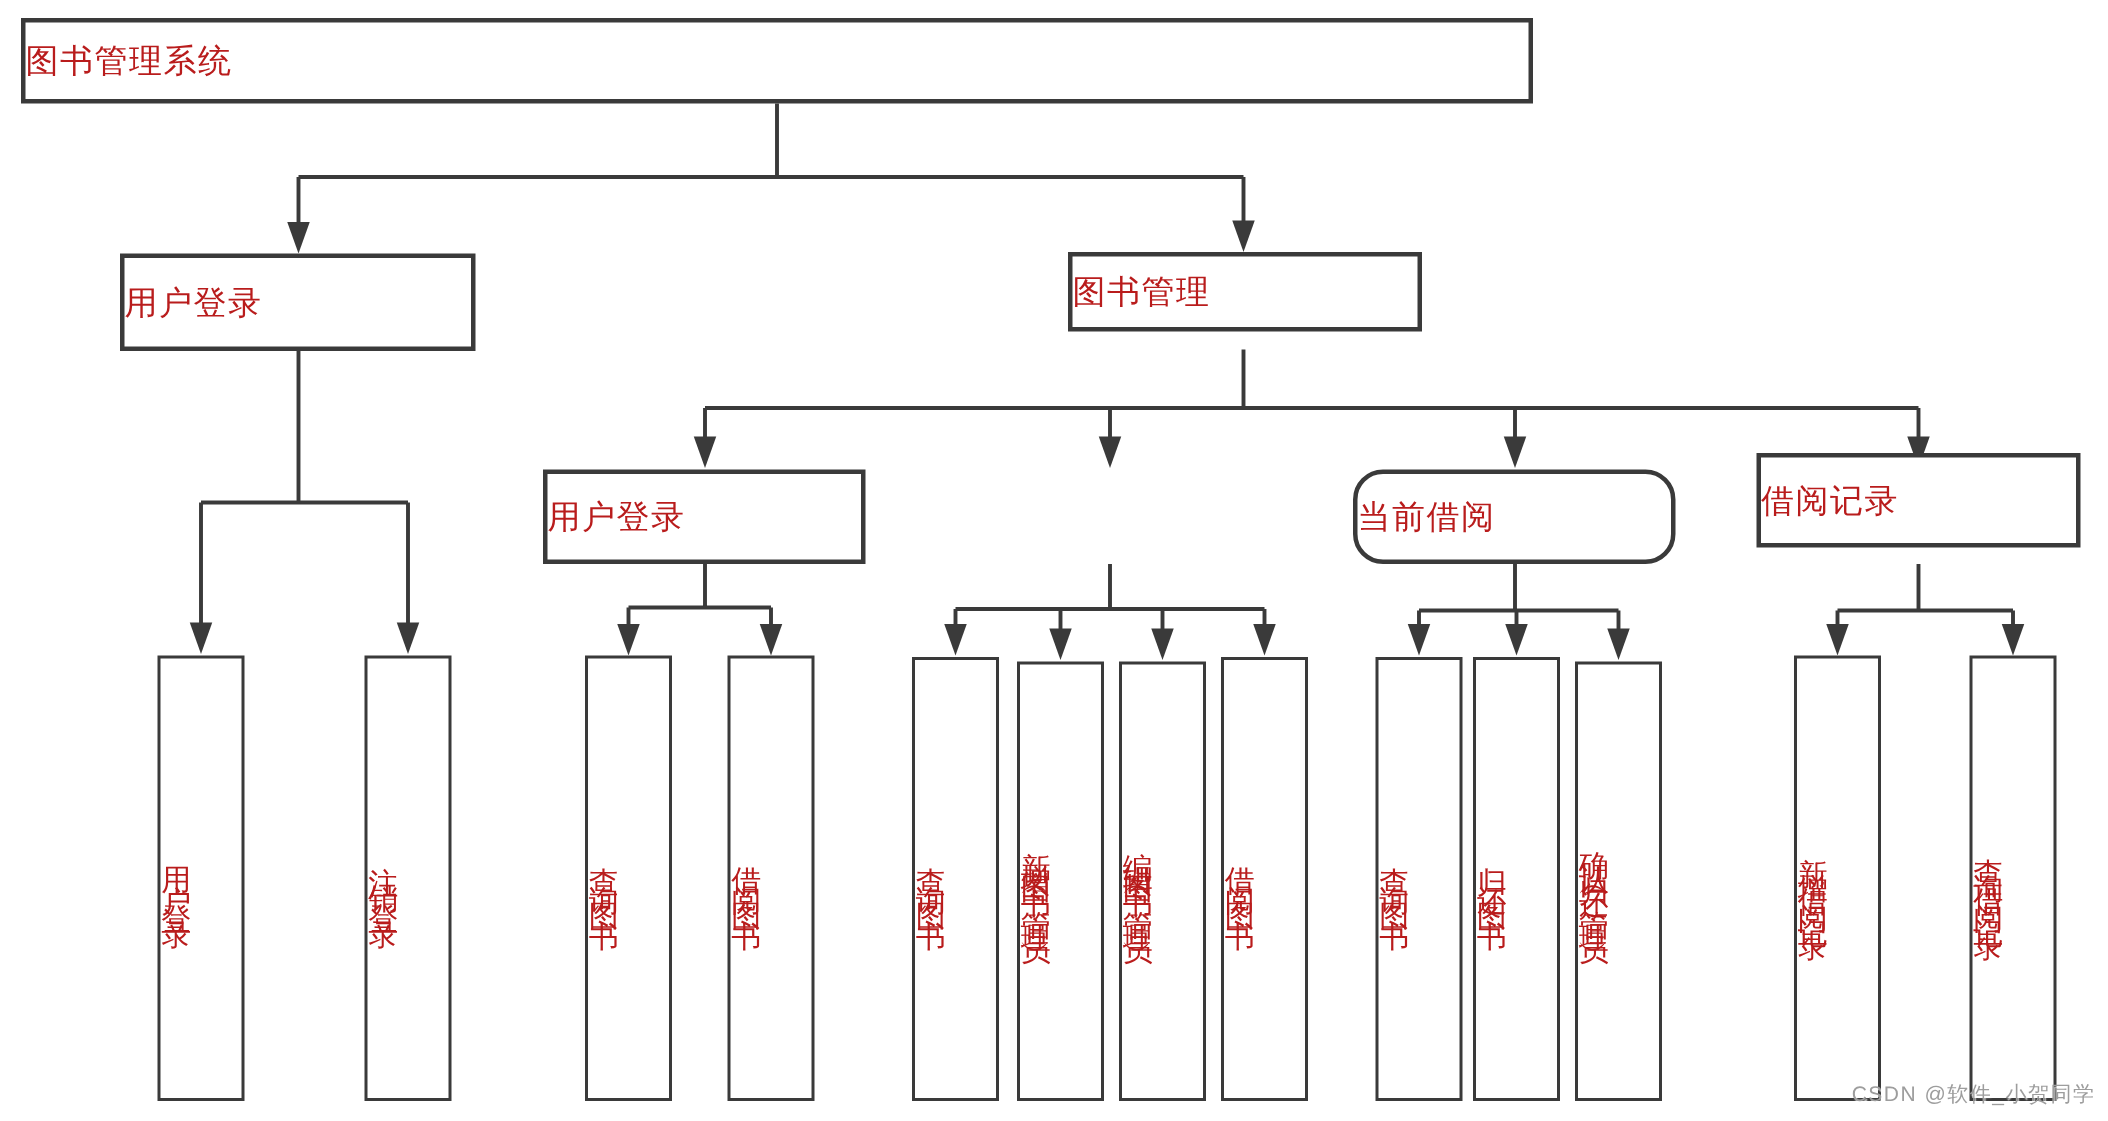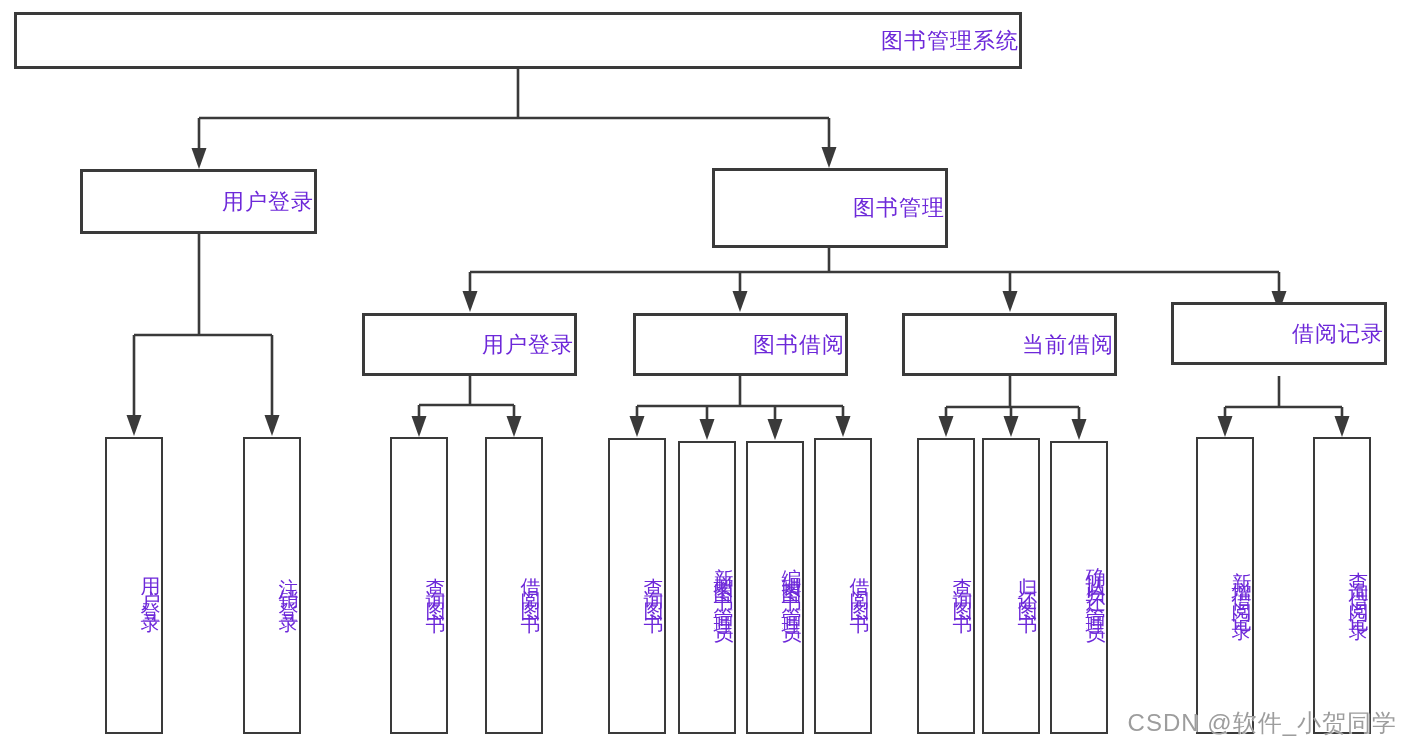--- a/index.html
+++ b/index.html
@@ -19,44 +19,44 @@
     position: absolute;
     left: 0; top: 0;
     width: 1405px;
     height: 747px;
   }
   .node {
     position: absolute;
     box-sizing: border-box;
     background: #ffffff;
     border: 3px solid #3a3a3a;
-    color: #6d28d9;
+    color: #b91c1c;
     display: flex;
     align-items: center;
-    justify-content: flex-end;
+    justify-content: flex-start;
     text-align: center;
     font-size: 22px;
     letter-spacing: 1px;
     white-space: nowrap;
   }
   .leaf {
     border-width: 2.5px;
     font-size: 20px;
   }
   .vlabel {
     writing-mode: vertical-lr;
     text-orientation: mixed;
     line-height: 1;
     letter-spacing: 12px;
   }
   .watermark {
     position: absolute;
     right: 8px;
     bottom: 8px;
-    font-size: 24px;
+    font-size: 14px;
     color: #9d9d9d;
     letter-spacing: 1px;
     text-shadow: 1px 1px 1px rgba(255,255,255,0.8);
   }
 </style>
 </head>
 <body>
 
 <div class="canvas">
 
@@ -100,31 +100,28 @@
     </g>
   </svg>
 
   <div class="node" style="left:14px; top:12px; width:1008px; height:57px;">
     <span>图书管理系统</span>
   </div>
 
   <div class="node" style="left:80px; top:169px; width:237px; height:65px;">
     <span>用户登录</span>
   </div>
-  <div class="node" style="left:712px; top:168px; width:236px; height:80px;">
+  <div class="node" style="left:712px; top:168px; width:236px; height:53px;">
     <span>图书管理</span>
   </div>
 
   <div class="node" style="left:362px; top:313px; width:215px; height:63px;">
     <span>用户登录</span>
   </div>
-  <div class="node" style="left:633px; top:313px; width:215px; height:63px;">
-    <span>图书借阅</span>
-  </div>
-  <div class="node" style="left:902px; top:313px; width:215px; height:63px;">
+  <div class="node" style="left:902px; top:313px; width:215px; height:63px;border-radius:20px;">
     <span>当前借阅</span>
   </div>
   <div class="node" style="left:1171px; top:302px; width:216px; height:63px;">
     <span>借阅记录</span>
   </div>
 
   <div class="node leaf" style="left:105px; top:437px; width:58px; height:297px;">
     <span class="vlabel" style="letter-spacing: 12px;">用户登录</span>
   </div>
   <div class="node leaf" style="left:243px; top:437px; width:58px; height:297px;">

